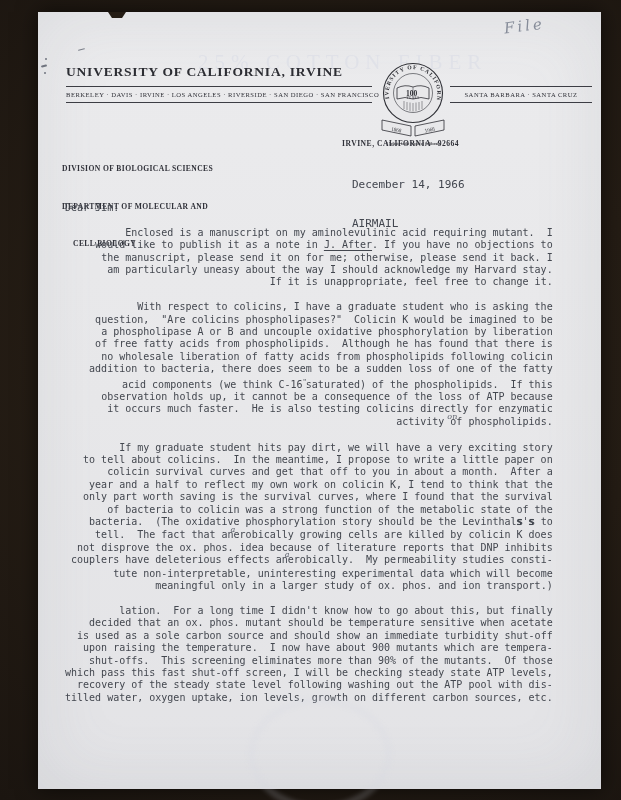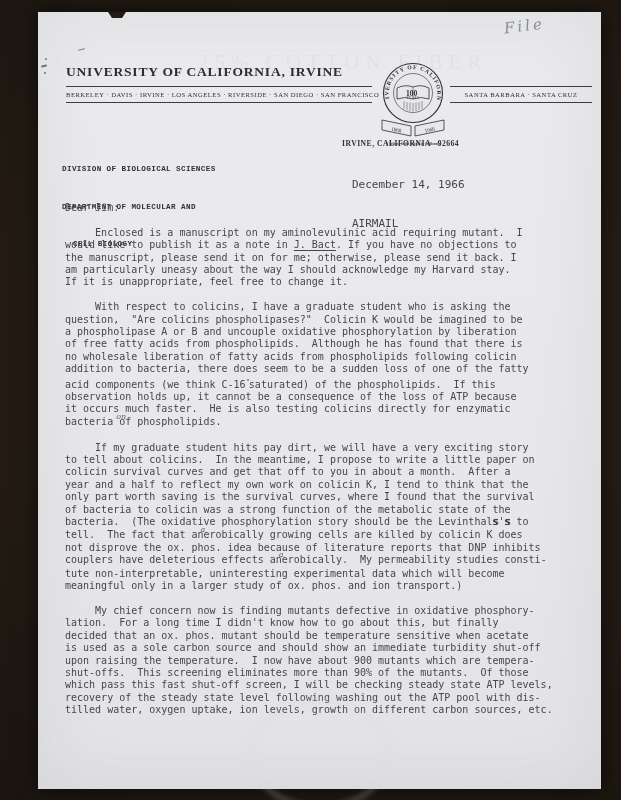--- a/index.html
+++ b/index.html
@@ -49,39 +49,39 @@
     position:absolute; top:74px;
     border-top:1px solid #3c3d44; border-bottom:1px solid #3c3d44;
     font-family:"Liberation Serif", serif; font-size:6.6px; letter-spacing:.5px;
     color:#2f3037; text-align:center; padding:4px 0 3.5px; white-space:nowrap;
   }
   .campuses.left  { left:28px;  width:306px; }
   .campuses.right { left:412px; width:142px; }
   .seal { position:absolute; left:330px; top:45px; width:90px; height:106px; }
   .division {
     position:absolute; left:24px; top:126px;
-    font-family:Liberation Mono, monospace; font-size:7.6px; font-weight:600;
+    font-family:Liberation Serif, serif; font-size:7.6px; font-weight:600;
     letter-spacing:.4px; color:#303139; line-height:12.5px; white-space:pre;
   }
   .division .l3 { padding-left:11px; }
   .place {
     position:absolute; left:304px; top:127px;
     font-family:"Liberation Serif", serif; font-size:7.6px; font-weight:700;
     letter-spacing:.5px; color:#303139; white-space:pre;text-align:right;
   }
   .dateblock {
     position:absolute; left:314px; top:140px;
     font-size:11px; line-height:13px; color:#42464f; white-space:pre;
   }
   .letter-body {
     position:absolute; left:27px; top:190px;
     font-size:10px; line-height:12.4px; color:#43474f;
   }
   .salutation { margin-bottom:12.4px; white-space:pre; }
-  .para { margin-bottom:12.4px; }
+  .para { margin-bottom:12.4px;text-align:right; }
   .line { white-space:pre; }
   .u   { text-decoration:underline; text-underline-offset:1.5px; }
   .sup { font-size:7px; vertical-align:4px; letter-spacing:-1px; }
   .pa  {
     display:inline-block; width:0; overflow:visible;
     font-family:"DejaVu Serif", serif; font-style:italic;
     font-size:8px; color:#5d626d; transform:translate(-3px,-6px); white-space:nowrap;
   }
   .ov  { text-shadow:0 0 .7px currentColor, .7px 0 currentColor, -.5px 0 currentColor; }
   svg text { fill:#2e2f35; }
@@ -154,53 +154,52 @@
 
   <div class="dateblock">
     <div>December 14, 1966</div>
     <div>AIRMAIL</div>
   </div>
 
   <div class="letter-body">
     <div class="salutation">Dear Jim:</div>
   <div class="para">
         <div class="line"><span>     Enclosed is a manuscript on my aminolevulinic acid requiring mutant.  I</span></div>
-        <div class="line"><span>would like to publish it as a note in </span><span class="u">J. Bact</span><span>. If you have no objections to</span></div>
+        <div class="line"><span>would like to publish it as a note in </span><span class="u">J. After</span><span>. If you have no objections to</span></div>
         <div class="line"><span>the manuscript, please send it on for me; otherwise, please send it back. I</span></div>
         <div class="line"><span>am particularly uneasy about the way I should acknowledge my Harvard stay.</span></div>
         <div class="line"><span>If it is unappropriate, feel free to change it.</span></div>
       </div>
       <div class="para">
         <div class="line"><span>     With respect to colicins, I have a graduate student who is asking the</span></div>
         <div class="line"><span>question,  "Are colicins phospholipases?"  Colicin K would be imagined to be</span></div>
         <div class="line"><span>a phospholipase A or B and uncouple oxidative phosphorylation by liberation</span></div>
         <div class="line"><span>of free fatty acids from phospholipids.  Although he has found that there is</span></div>
         <div class="line"><span>no wholesale liberation of fatty acids from phospholipids following colicin</span></div>
         <div class="line"><span>addition to bacteria, there does seem to be a sudden loss of one of the fatty</span></div>
         <div class="line"><span>acid components (we think C-16</span><span class="sup">"</span><span>saturated) of the phospholipids.  If this</span></div>
         <div class="line"><span>observation holds up, it cannot be a consequence of the loss of ATP because</span></div>
         <div class="line"><span>it occurs much faster.  He is also testing colicins directly for enzymatic</span></div>
-        <div class="line"><span>bacteria </span><span class="pa">on</span><span>of</span><span> phospholipids.</span></div>
+        <div class="line"><span>activity </span><span class="pa">on</span><span>of</span><span> phospholipids.</span></div>
       </div>
       <div class="para">
         <div class="line"><span>     If my graduate student hits pay dirt, we will have a very exciting story</span></div>
         <div class="line"><span>to tell about colicins.  In the meantime, I propose to write a little paper on</span></div>
         <div class="line"><span>colicin survival curves and get that off to you in about a month.  After a</span></div>
         <div class="line"><span>year and a half to reflect my own work on colicin K, I tend to think that the</span></div>
         <div class="line"><span>only part worth saving is the survival curves, where I found that the survival</span></div>
         <div class="line"><span>of bacteria to colicin was a strong function of the metabolic state of the</span></div>
         <div class="line"><span>bacteria.  (The oxidative phosphorylation story should be the Levinthal</span><span class="ov">s</span><span>'</span><span class="ov">s</span><span> to</span></div>
         <div class="line"><span>tell.  The fact that an</span><span class="pa">a</span><span>erobically growing cells are killed by colicin K does</span></div>
         <div class="line"><span>not disprove the ox. phos. idea because of literature reports that DNP inhibits</span></div>
         <div class="line"><span>couplers have deleterious effects an</span><span class="pa">a</span><span>erobically.  My permeability studies consti-</span></div>
         <div class="line"><span>tute non-interpretable, uninteresting experimental data which will become</span></div>
         <div class="line"><span>meaningful only in a larger study of ox. phos. and ion transport.)</span></div>
       </div>
       <div class="para">
-        <div class="line"><span>     My chief concern now is finding mutants defective in oxidative phosphory-</span></div>
         <div class="line"><span>lation.  For a long time I didn't know how to go about this, but finally</span></div>
         <div class="line"><span>decided that an ox. phos. mutant should be temperature sensitive when acetate</span></div>
         <div class="line"><span>is used as a sole carbon source and should show an immediate turbidity shut-off</span></div>
         <div class="line"><span>upon raising the temperature.  I now have about 900 mutants which are tempera-</span></div>
         <div class="line"><span>shut-offs.  This screening eliminates more than 90% of the mutants.  Of those</span></div>
         <div class="line"><span>which pass this fast shut-off screen, I will be checking steady state ATP levels,</span></div>
         <div class="line"><span>recovery of the steady state level following washing out the ATP pool with dis-</span></div>
         <div class="line"><span>tilled water, oxygen uptake, ion levels, growth on different carbon sources, etc.</span></div>
       </div>
     </div>

